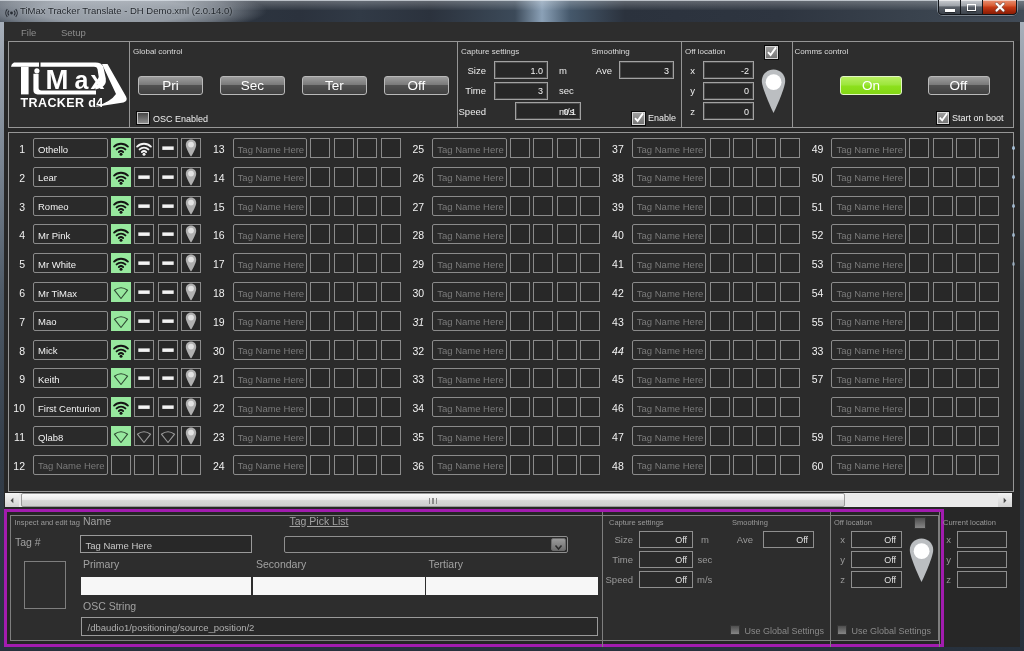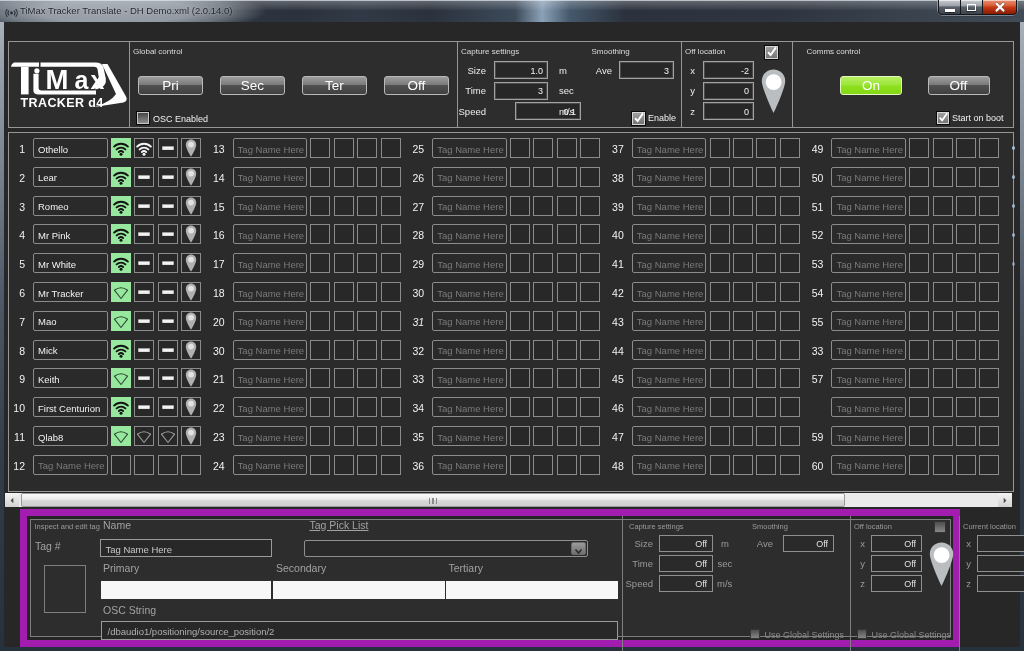--- a/index.html
+++ b/index.html
@@ -66,20 +66,24 @@
       </div>
     <div style="position:absolute;left:45px;top:0;width:34px;height:15px;border-radius:0 0 4px 0;background:linear-gradient(180deg,#e89275 0%,#da6038 38%,#c53a16 52%,#9c2408 85%,#8a1d05 100%);border:1px solid #14171c;border-top:none;border-left:none;box-shadow:inset 0 1px 0 rgba(255,255,255,.55);">
       <svg width="34" height="15" viewBox="0 0 34 15">
           <path d="M13.6 3.8 L20.4 10.6 M20.4 3.8 L13.6 10.6" stroke="#5d6167" stroke-width="3.6" stroke-linecap="round" opacity="0.55"></path>
           <path d="M13.6 3.8 L20.4 10.6 M20.4 3.8 L13.6 10.6" stroke="#ffffff" stroke-width="2.1" stroke-linecap="round"></path>
         </svg></div>
   </div>
 </div>
 
 <div id="client">
+  <div id="menubar">
+    <div class="menu" style="left:17px;">File</div>
+    <div class="menu" style="left:57px;">Setup</div>
+  </div>
 
 <div class="panel" id="toppanel" style="left:4px;top:19px;width:1005.5px;height:87px;">
   <div class="vdiv" style="left:119.5px;"></div>
   <div class="vdiv" style="left:448px;"></div>
   <div class="vdiv" style="left:671.5px;"></div>
   <div class="vdiv" style="left:782.5px;"></div>
 
   <div style="position:absolute;left:1px;top:14px;">
     <svg width="120" height="53" viewBox="0 0 120 53">
       <g fill="#ffffff">
@@ -152,21 +156,21 @@
       </div>
   <div class="lblr" style="left:670px;top:63.5px;width:16px;">z</div>
   <div class="inp" style="left:694px;top:60px;width:51px;">
         <span>0</span>
       </div>
   <div style="position:absolute;left:752px;top:26.8px;"><svg width="25" height="45" viewBox="0 0 25 45">
           <path d="M12.5 0.5 C5.8 0.5 0.8 5.6 0.8 11.9 C0.8 19.6 12.5 44 12.5 44 C12.5 44 24.2 19.6 24.2 11.9 C24.2 5.6 19.2 0.5 12.5 0.5 Z" fill="#bbbec1"></path>
           <circle cx="12.6" cy="13.2" r="7.9" fill="#ffffff"></circle>
         </svg></div>
 
-  <div class="slab" style="left:785.5px;top:5px;padding-left:12px;">Comms control</div>
+  <div class="slab" style="left:785.5px;top:5px;">Comms control</div>
   <div class="btn" style="left:831px;top:33.5px;width:62px;background:linear-gradient(180deg,#b7ef60 0%,#9de63c 45%,#8ce01c 55%,#83d714 100%);border-color:#e2f6c4;">On</div>
   <div class="btn" style="left:918.5px;top:33.5px;width:62px;">Off</div>
   <div style="position:absolute;left:928px;top:69.6px;width:12px;height:12px;background:linear-gradient(180deg,#9f9f9f,#767676);border:1px solid #d6d6d6;box-shadow:0 0 0 1px #0a0a0a;box-sizing:border-box;">
         <svg width="14" height="14" viewBox="0 0 15 15" style="position:absolute;left:-2px;top:-3px;">
           <path d="M4 8.2 L6.6 11 L12 3.4" fill="none" stroke="#ffffff" stroke-width="1.9"></path>
         </svg>
       </div>
   <div class="cblbl" style="left:943px;top:71px;">Start on boot</div>
 </div>
 
@@ -361,21 +365,21 @@
 <div style="position:absolute;left:171.9px;top:120.2px;">
         <div class="bx">
           <svg width="20" height="20" viewBox="0 0 20 20">
             <path d="M10 1.6 C6.9 1.6 4.8 4.0 4.8 6.9 C4.8 10.5 10 18.6 10 18.6 C10 18.6 15.2 10.5 15.2 6.9 C15.2 4.0 13.1 1.6 10 1.6 Z" fill="#b0b0b0"></path>
             <circle cx="10" cy="6.6" r="2.9" fill="#e2e2e2"></circle>
           </svg>
         </div>
       </div>
 <div class="num" style="left:-1.0px;top:149.0px;">6</div>
 <div class="fld" style="left:24.0px;top:149.0px;">
-        <span class="fn">Mr Tracker</span>
+        <span class="fn">Mr TiMax</span>
       </div>
 <div style="position:absolute;left:101.7px;top:149.0px;">
         <div class="bx green">
           <svg width="20" height="20" viewBox="0 0 20 20">
             <path d="M10 16.5 L3.4 8.2 Q10 3.4 16.6 8.2 Z" fill="none" stroke="#2f4a33" stroke-width="1.1" stroke-linejoin="round"></path>
           </svg>
         </div>
       </div>
 <div style="position:absolute;left:125.1px;top:149.0px;">
         <div class="bx">
@@ -679,21 +683,21 @@
       </div>
 <div style="position:absolute;left:324.7px;top:149.0px;">
         <div class="bx"></div>
       </div>
 <div style="position:absolute;left:348.1px;top:149.0px;">
         <div class="bx"></div>
       </div>
 <div style="position:absolute;left:371.5px;top:149.0px;">
         <div class="bx"></div>
       </div>
-<div class="num" style="left:198.6px;top:177.8px;">20</div>
+<div class="num" style="left:198.6px;top:177.8px;">19</div>
 <div class="fld" style="left:223.6px;top:177.8px;">
         <span class="ph">Tag Name Here</span>
       </div>
 <div style="position:absolute;left:301.3px;top:177.8px;">
         <div class="bx"></div>
       </div>
 <div style="position:absolute;left:324.7px;top:177.8px;">
         <div class="bx"></div>
       </div>
 <div style="position:absolute;left:348.1px;top:177.8px;">
@@ -1079,21 +1083,21 @@
       </div>
 <div style="position:absolute;left:723.9px;top:177.8px;">
         <div class="bx"></div>
       </div>
 <div style="position:absolute;left:747.3px;top:177.8px;">
         <div class="bx"></div>
       </div>
 <div style="position:absolute;left:770.7px;top:177.8px;">
         <div class="bx"></div>
       </div>
-<div class="num" style="left:597.8px;top:206.6px;">44</div>
+<div class="num" style="left:597.8px;top:206.6px;font-style:italic;">44</div>
 <div class="fld" style="left:622.8px;top:206.6px;">
         <span class="ph">Tag Name Here</span>
       </div>
 <div style="position:absolute;left:700.5px;top:206.6px;">
         <div class="bx"></div>
       </div>
 <div style="position:absolute;left:723.9px;top:206.6px;">
         <div class="bx"></div>
       </div>
 <div style="position:absolute;left:747.3px;top:206.6px;">
@@ -1369,21 +1373,21 @@
    <svg width="14" height="13" viewBox="0 0 14 13">
           <path d="M5.7 3.7 L8.4 6.5 L5.7 9.3 Z" fill="#4a4a4a"></path>
         </svg></div>
  <div style="position:absolute;left:16px;top:0px;width:824px;height:13.5px;border:1px solid #9a9a9a;border-radius:2px;background:linear-gradient(180deg,#fbfbfb 0%,#ebebeb 45%,#d8d8d8 55%,#cecece 100%);">
    <div style="position:absolute;left:50%;top:3.5px;width:1.5px;height:6px;background:#8a8a8a;margin-left:-4.5px;"></div>
    <div style="position:absolute;left:50%;top:3.5px;width:1.5px;height:6px;background:#8a8a8a;margin-left:-1px;"></div>
    <div style="position:absolute;left:50%;top:3.5px;width:1.5px;height:6px;background:#8a8a8a;margin-left:2.5px;"></div>
  </div>
 </div>
 
-<div id="bottom" style="position:absolute;left:0px;top:487px;width:940px;height:137.5px;border:7px solid #a21caf;background:#252525;margin-left:16px;">
+<div id="bottom" style="position:absolute;left:0px;top:487px;width:940px;height:137.5px;border:3px solid #a21caf;background:#252525;">
  <div style="position:absolute;left:2.5px;top:2.5px;right:2.5px;bottom:2.5px;border:1px solid #7e7e7e;background:#2d2d2d;"></div>
  <div style="position:absolute;left:0px;top:0px;width:1011px;height:135px;">
   <div class="blbl" style="left:7.5px;top:6px;">Inspect and edit tag</div>
   <div class="blbl2" style="left:8px;top:23.5px;">Tag #</div>
   <div style="position:absolute;left:17px;top:49px;width:42px;height:48px;border:1px solid #7e7e7e;"></div>
   <div class="blbl2" style="left:76px;top:2.5px;">Name</div>
   <div style="position:absolute;left:72.5px;top:22.5px;width:172.5px;height:18.5px;border:1px solid #9a9a9a;background:#282828;">
     <span style="display:block;font-size:9.5px;color:#c8c8c8;padding:4px 0 0 5px;">Tag Name Here</span>
         </div>
   <div class="blbl2" style="left:282.5px;top:2.5px;text-decoration:underline;">Tag Pick List</div>

